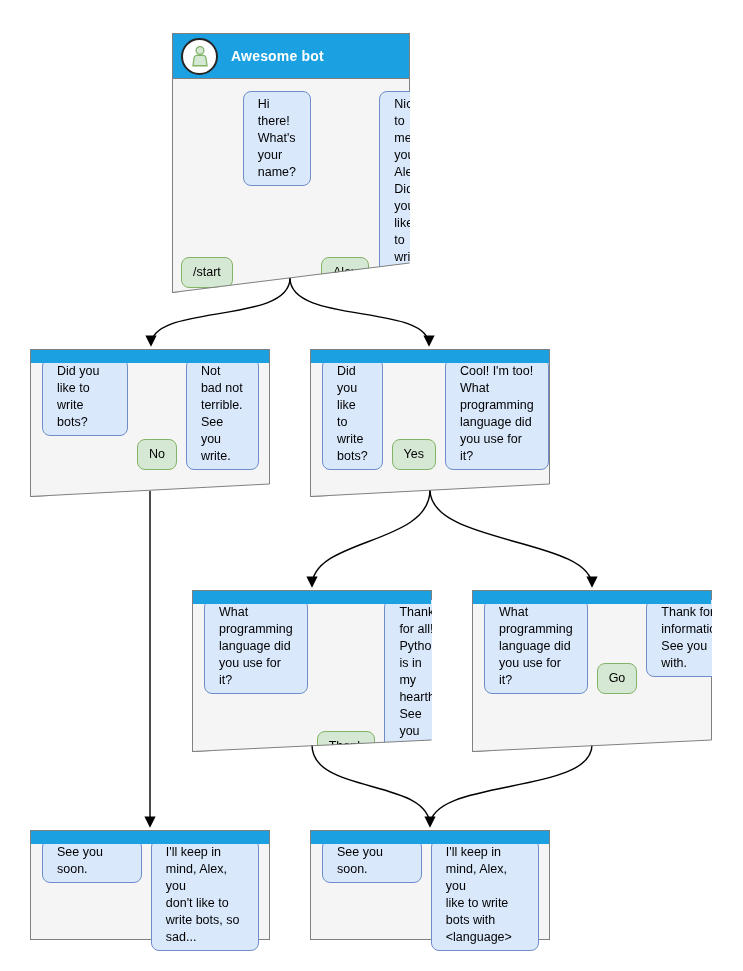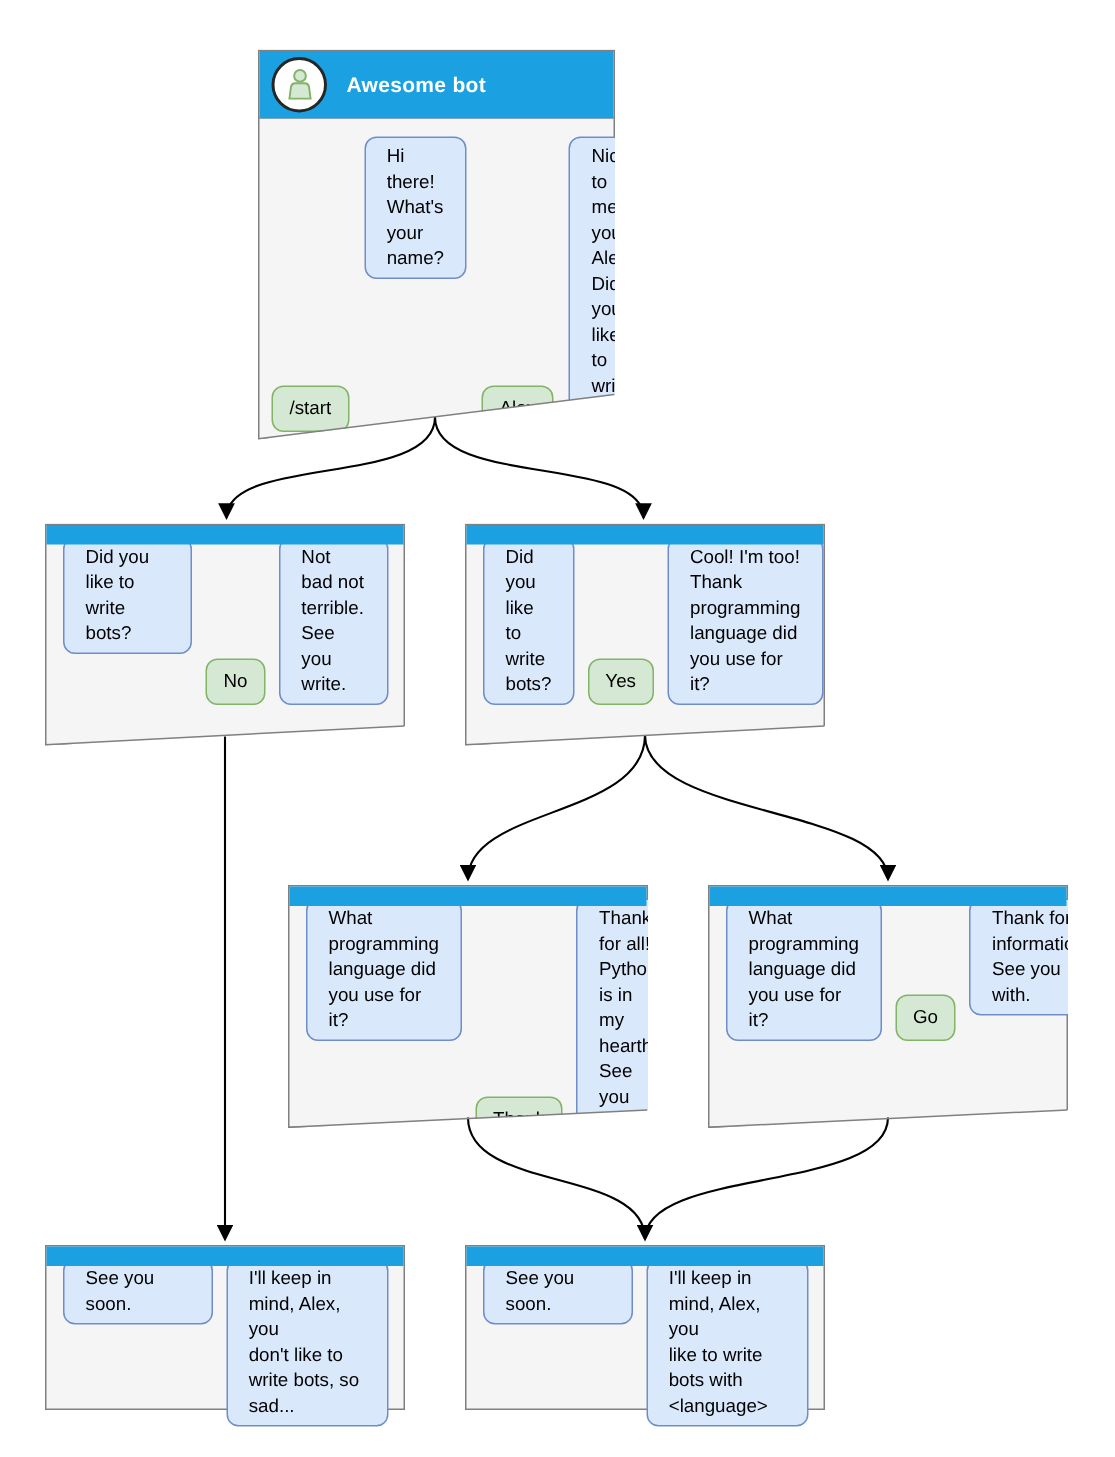--- a/index.html
+++ b/index.html
@@ -67,21 +67,21 @@
 See you write.</div>
     </div>
   </div>
 
   <div class="window small clip-mid" style="left:310px;top:349px;width:240px;height:148px;">
     <div class="bar"></div>
     <div class="msgs">
       <div class="msg bot">Did you like to write bots?</div>
       <div class="msg user">Yes</div>
       <div class="msg bot">Cool! I'm too!
-Thank programming
+What programming
 language did you use for it?</div>
     </div>
   </div>
 
   <div class="window small clip-lang" style="left:192px;top:590px;width:240px;height:162px;">
     <div class="bar"></div>
     <div class="msgs">
       <div class="msg bot">What programming
 language did you use for it?</div>
       <div class="msg user">Thank</div>

